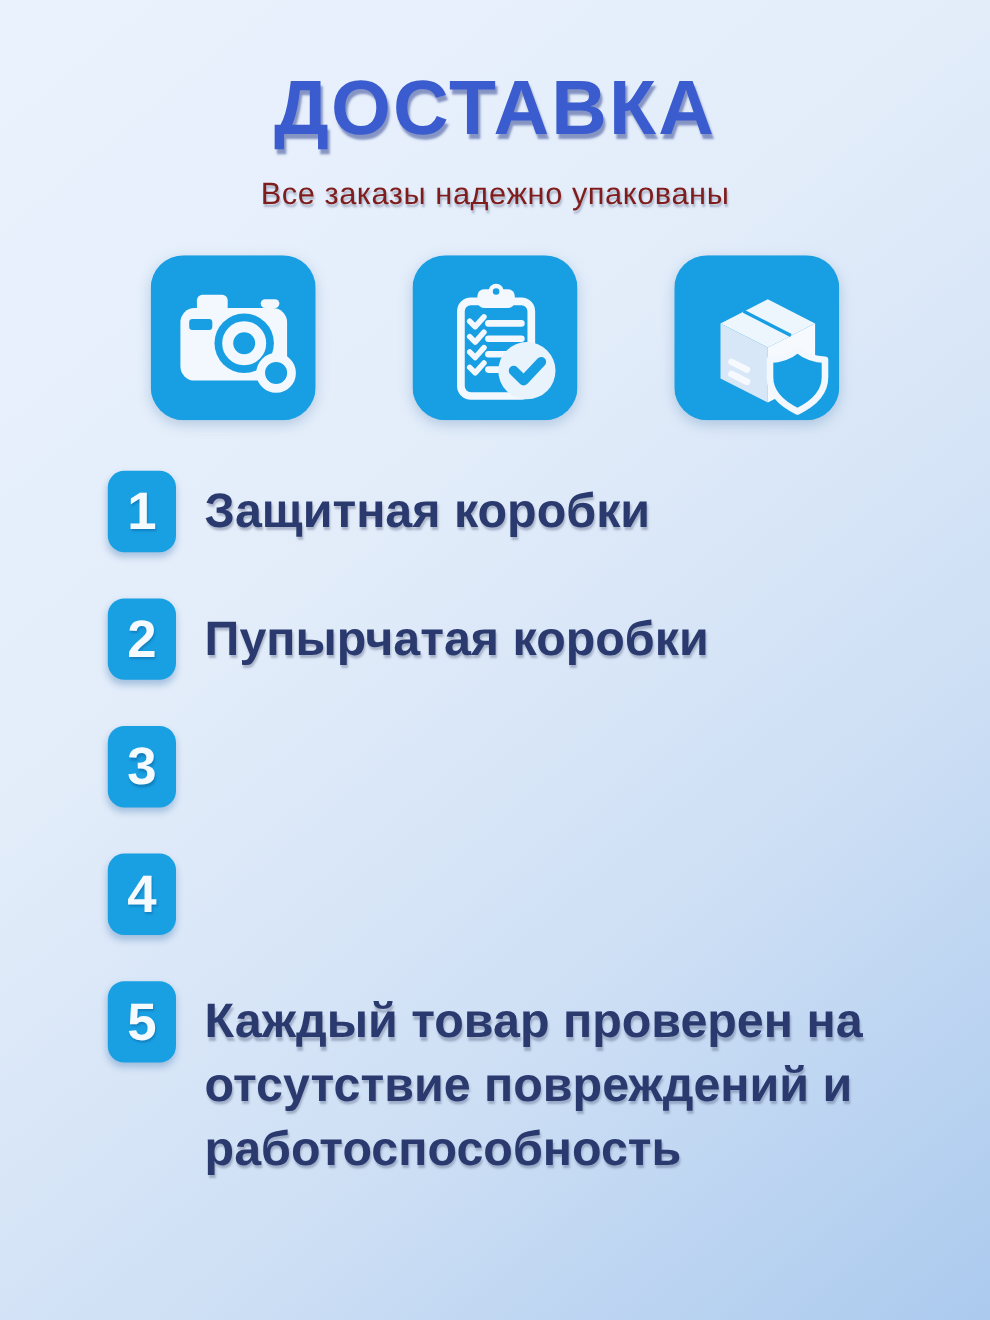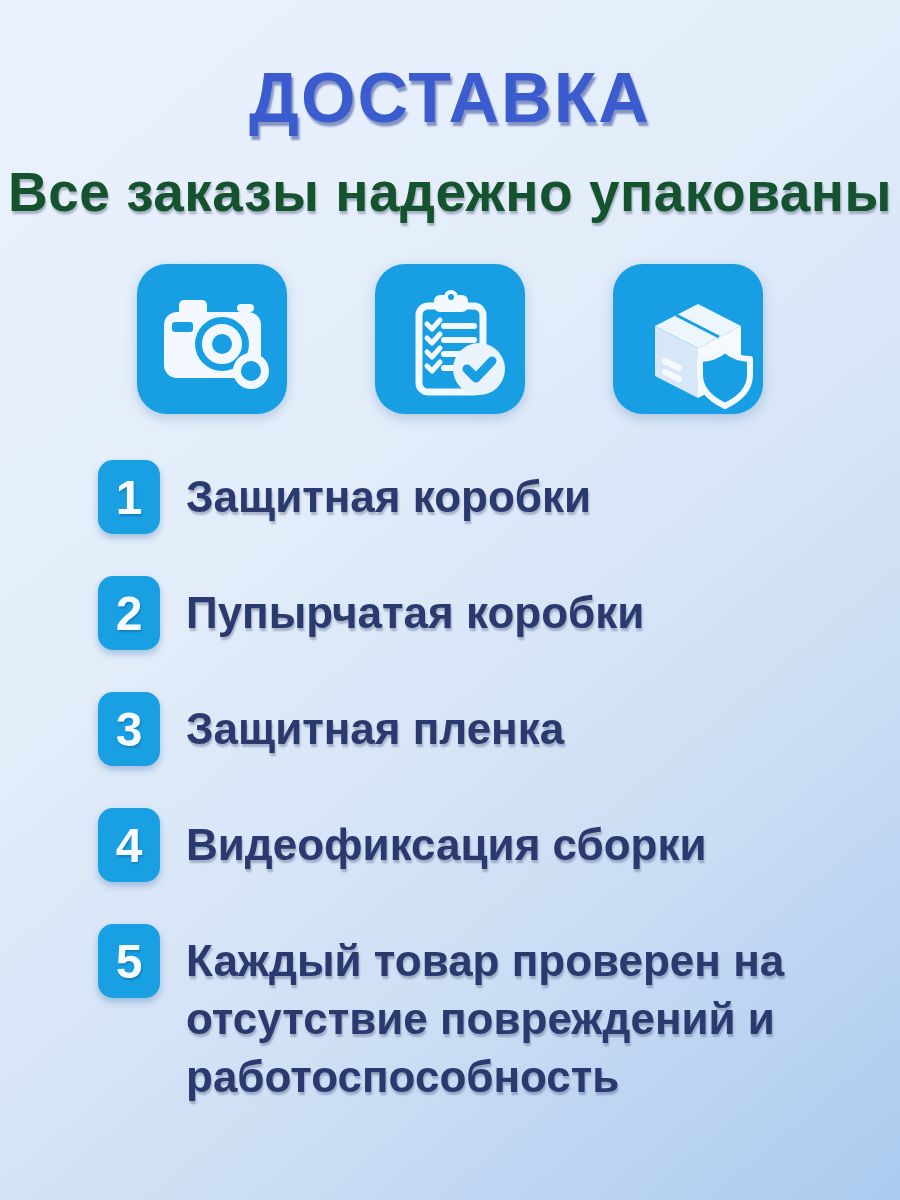--- a/index.html
+++ b/index.html
@@ -14,22 +14,22 @@
   .title{
     text-align:center;
     margin:0;padding-top:58px;
     font-size:70px;font-weight:800;letter-spacing:2px;
     color:#3a5cce;
     text-shadow:2px 4px 2px rgba(38,58,140,.50);
   }
   .subtitle{
     text-align:center;
     margin:0;padding-top:22px;
-    font-size:55px;font-weight:700;letter-spacing:.5px;
-    color:#14532d;
+    font-size:28px;font-weight:400;letter-spacing:.5px;
+    color:#7f1d1d;
     text-shadow:1px 3px 2px rgba(25,35,80,.30);
   }
 
   .icon-row{
     display:flex;justify-content:center;align-items:center;
     gap:88px;margin-top:40px;
   }
   .icon-tile{width:150px;height:150px;display:block;
     filter:drop-shadow(0 4px 6px rgba(30,90,150,.25));}
 
@@ -119,26 +119,24 @@
       <div class="item-text">Защитная коробки</div>
     </div>
 
     <div class="list-item">
       <div class="num-badge">2</div>
       <div class="item-text">Пупырчатая коробки</div>
     </div>
 
     <div class="list-item">
       <div class="num-badge">3</div>
-      <div class="item-text">Защитная пленка</div>
     </div>
 
     <div class="list-item">
       <div class="num-badge">4</div>
-      <div class="item-text">Видеофиксация сборки</div>
     </div>
 
     <div class="list-item">
       <div class="num-badge">5</div>
       <div class="item-text">Каждый товар проверен на отсутствие повреждений и работоспособность</div>
     </div>
 
   </div>
 
 </div>

